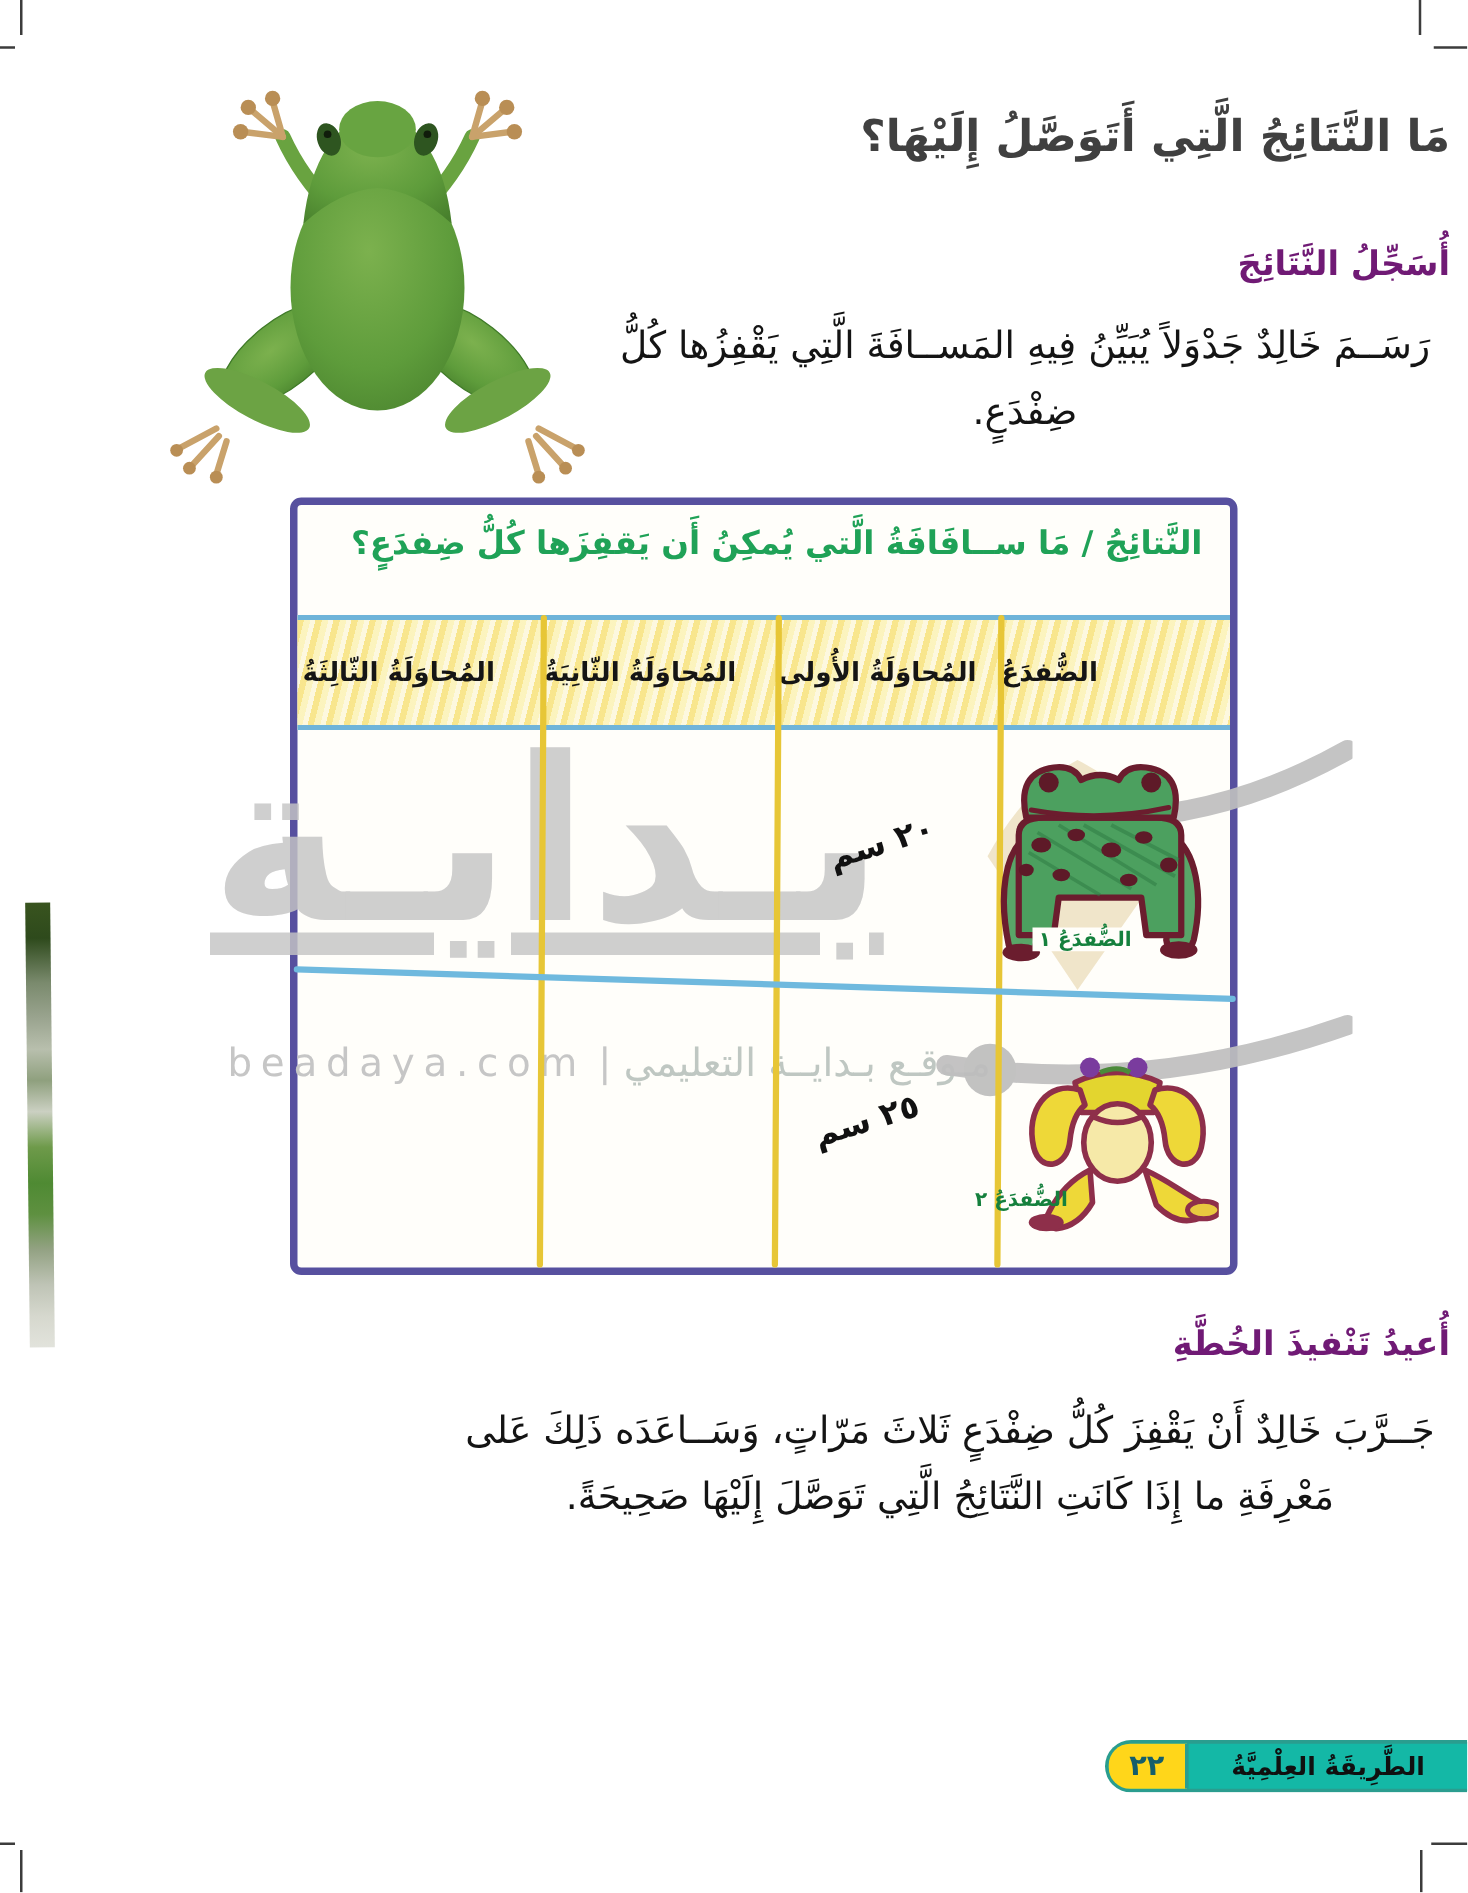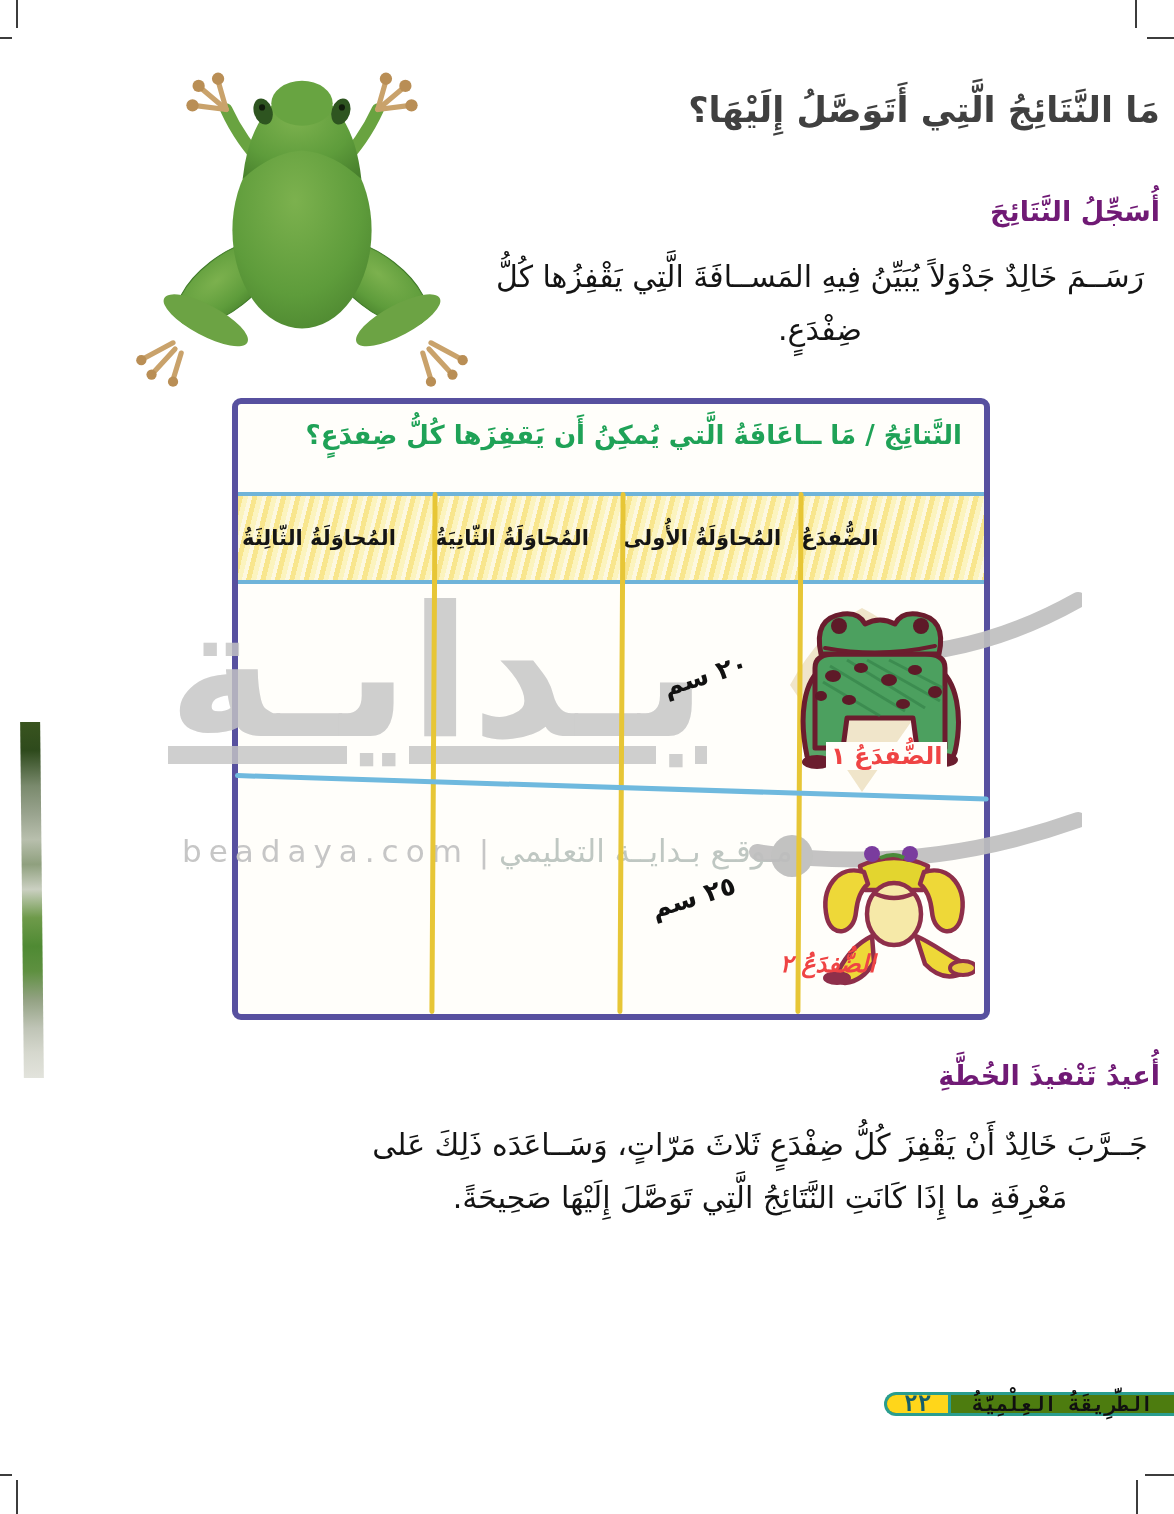--- a/index.html
+++ b/index.html
@@ -38,40 +38,40 @@
   #vline-2{left:381px;}
   #vline-3{left:193px;}
   .row-sep{position:absolute;left:-3px;top:369px;width:754px;height:5px;background:#6FB9DE;border-radius:3px;
     transform:rotate(1.8deg);transform-origin:left center;z-index:5;}
   .cell-value{position:absolute;font-weight:bold;font-size:26px;color:#111;z-index:6;direction:rtl;white-space:nowrap;}
   #val-1{left:424px;top:256px;transform:rotate(-17deg);}
   #val-2{left:412px;top:478px;transform:rotate(-17deg);}
   .frog-draw{position:absolute;z-index:6;}
   #frog1{left:547px;top:192px;width:190px;height:180px;}
   #frog2{left:575px;top:438px;width:162px;height:150px;}
-  .frog-label{position:absolute;font-size:24px;font-weight:bold;color:#ef4444;direction:rtl;z-index:7;white-space:nowrap;}
+  .frog-label{position:absolute;font-size:16px;font-weight:bold;color:#15803d;direction:rtl;z-index:7;white-space:nowrap;}
   #label1{left:588px;top:338px;background:#fffefa;padding:0 5px;}
-  #label2{left:542px;top:546px;font-style:italic;}
+  #label2{left:542px;top:546px;}
 
   
   #wm-big{position:absolute;left:168px;top:578px;font-size:182px;font-weight:bold;color:#C5C5C5;opacity:.82;
     direction:rtl;letter-spacing:6px;line-height:1.05;z-index:3;text-decoration:underline;}
   #wm-line{position:absolute;left:182px;top:833px;font-size:31px;color:#C6C6C6;z-index:3;white-space:nowrap;}
   #wm-line .lat{letter-spacing:7px;}
   #wm-line .ar{color:#BFC7C2;}
   #wm-nib{position:absolute;left:712px;top:590px;width:370px;height:300px;z-index:3;opacity:.92;}
 
   
   #left-strip{position:absolute;left:22px;top:722px;width:20px;height:356px;z-index:1;transform:rotate(-.6deg);
     background:linear-gradient(to bottom,#39541F 0%,#2E4A1C 8%,#7A8A6D 18%,#9AA48F 26%,#B8BFAD 33%,#8FA07E 40%,#CBD0C2 47%,#6E9A4A 55%,#4F8A33 63%,#5E9040 70%,#93A283 78%,#BFC4B6 86%,#D6D8CE 93%,#E2E3DC 100%);}
 
   
-  #footer{position:absolute;left:884px;top:1392px;width:290px;height:24px;background:#4d7c0f;
+  #footer{position:absolute;left:884px;top:1392px;width:290px;height:42px;background:#14b8a6;
     border:3px solid #2A9D8F;border-right:none;border-radius:21px 0 0 21px;box-sizing:border-box;
-    display:flex;align-items:stretch;z-index:2;font-family:Liberation Mono, monospace;}
+    display:flex;align-items:stretch;z-index:2;}
   #page-num{width:64px;background:#FFD61A;border-radius:17px 0 0 17px;border-right:3px solid #2A9D8F;
     display:flex;align-items:center;justify-content:center;font-size:23px;font-weight:bold;color:#155E6B;box-sizing:border-box;}
   #footer-label{flex:1;display:flex;align-items:center;justify-content:center;font-size:20px;font-weight:bold;color:#101010;direction:rtl;}
 
   #photo-frog{position:absolute;left:128px;top:46px;width:348px;height:348px;z-index:2;}
 </style>
 </head>
 <body>
 
 <div id="page">
@@ -145,21 +145,21 @@
     <ellipse cx="208" cy="64" rx="9" ry="13" transform="rotate(18 208 64)" fill="#2E5520"></ellipse>
     <circle cx="131" cy="60" r="3" fill="#101c0b"></circle>
       <circle cx="209" cy="60" r="3" fill="#101c0b"></circle>
   </svg>
 
   <div class="h-blue">مَا النَّتَائِجُ الَّتِي أَتَوَصَّلُ إِلَيْهَا؟</div>
   <div class="h-red" id="h-red-1">أُسَجِّلُ النَّتَائِجَ</div>
   <div class="para" id="para-1">رَسَــمَ خَالِدٌ جَدْوَلاً يُبَيِّنُ فِيهِ المَســافَةَ الَّتِي يَقْفِزُها كُلُّ ضِفْدَعٍ.</div>
 
   <div id="rtable">
-    <div class="table-title">النَّتائِجُ / مَا ــاعَافَةُ الَّتي يُمكِنُ أَن يَقفِزَها كُلُّ ضِفدَعٍ؟</div>
+    <div class="table-title">النَّتائِجُ / مَا ســافَافَةُ الَّتي يُمكِنُ أَن يَقفِزَها كُلُّ ضِفدَعٍ؟</div>
 
     <div class="header-band">
       <div class="header-cell">الضُّفدَعُ</div>
       <div class="header-cell">المُحاوَلَةُ الأُولى</div>
       <div class="header-cell">المُحاوَلَةُ الثّانِيَةُ</div>
       <div class="header-cell">المُحاوَلَةُ الثّالِثَةُ</div>
     </div>
 
     <div class="vline" id="vline-1"></div>
     <div class="vline" id="vline-2"></div>

